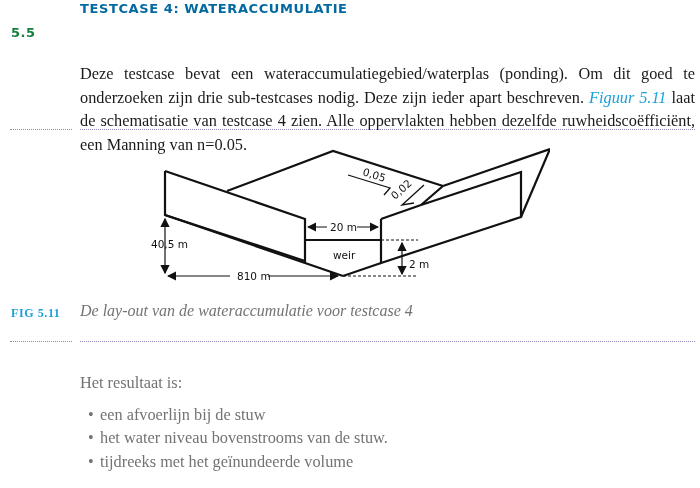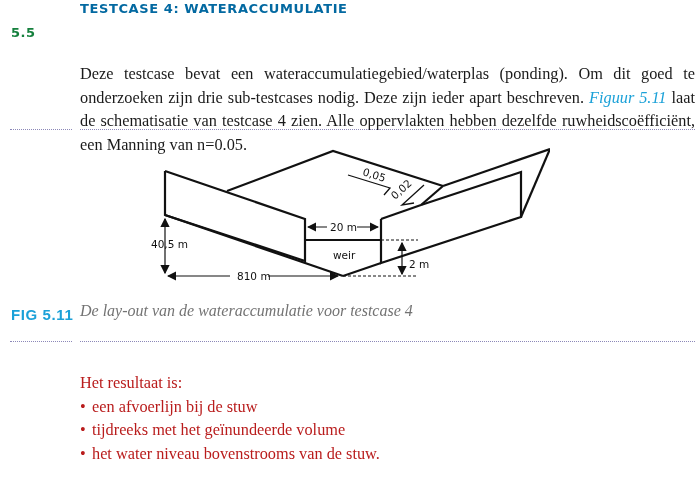--- a/index.html
+++ b/index.html
@@ -10,27 +10,27 @@
              font-size: 13px; color: #15803d; letter-spacing: 0.5px; margin-top: 24px; }
   .sec-title { left: 80px; top: 1px; font-family: "DejaVu Sans", sans-serif; font-weight: bold;
                font-size: 13px; color: #0369a1; letter-spacing: 0.6px; }
   .para { left: 80px; top: 22px; width: 615px; font-family: "Liberation Serif", serif;
           font-size: 16.3px; line-height: 23.7px; text-align: justify; color: #1a1a1a; margin-top: 40px; }
   .para .link { color: #1ba1d8; font-style: italic; }
   .divider-short { left: 10px; width: 62px; height: 0; border-top: 1.5px dotted #8c88b8; }
   .divider-long { left: 80px; width: 615px; height: 0; border-top: 1.5px dotted #8c88b8; }
   .fig { left: 150px; top: 145px; width: 400px; height: 140px; }
   .fig svg text { font-family: "DejaVu Sans", sans-serif; font-size: 10.5px; fill: #111; }
-  .cap-num { left: 11px; top: 306px; font-family: Liberation Sans, sans-serif; font-weight: bold;
-             font-size: 15px; color: #1ba1d8; letter-spacing: 0.6px; }
+  .cap-num { left: 11px; top: 306px; font-family: Liberation Serif, serif; font-weight: bold;
+             font-size: 12px; color: #1ba1d8; letter-spacing: 0.6px; }
   .cap-text { left: 80px; top: 302px; font-family: "Liberation Serif", serif; font-style: italic;
               font-size: 16px; color: #737373; }
   .result { left: 80px; top: 371px; font-family: "Liberation Serif", serif; font-size: 16.3px;
-            line-height: 23.5px; color: #b91c1c; }
-  .result ul { list-style: none; margin: 0; padding: 0; }
+            line-height: 23.5px; color: #737373; }
+  .result ul { list-style: none; margin: 8px; padding: 0; }
   .result li::before { content: "\2022"; display: inline-block; width: 12px; }
 </style>
 </head>
 <body>
 
 <div class="abs sec-num">5.5</div>
 <div class="abs sec-title">TESTCASE 4: WATERACCUMULATIE</div>
 
 <div class="abs para"><span>Deze testcase bevat een wateraccumulatiegebied/waterplas (ponding). Om dit goed te onderzoeken zijn drie sub-testcases nodig. Deze zijn ieder apart beschreven. </span><span class="link">Figuur 5.11</span><span> laat de schematisatie van testcase 4 zien. Alle oppervlakten hebben dezelfde ruwheidscoëfficiënt, een Manning van n=0.05.</span></div>
 
@@ -93,16 +93,16 @@
 <div class="abs cap-num">FIG 5.11</div>
 <div class="abs cap-text">De lay-out van de wateraccumulatie voor testcase 4</div>
 
 <div class="abs divider-short" style="top:341px"></div>
 <div class="abs divider-long" style="top:341px"></div>
 
 <div class="abs result">
   <div>Het resultaat is:</div>
   <ul>
     <li>een afvoerlijn bij de stuw</li>
+    <li>het water niveau bovenstrooms van de stuw.</li>
     <li>tijdreeks met het geïnundeerde volume</li>
-    <li>het water niveau bovenstrooms van de stuw.</li>
   </ul>
 </div>
 
 </body></html>

